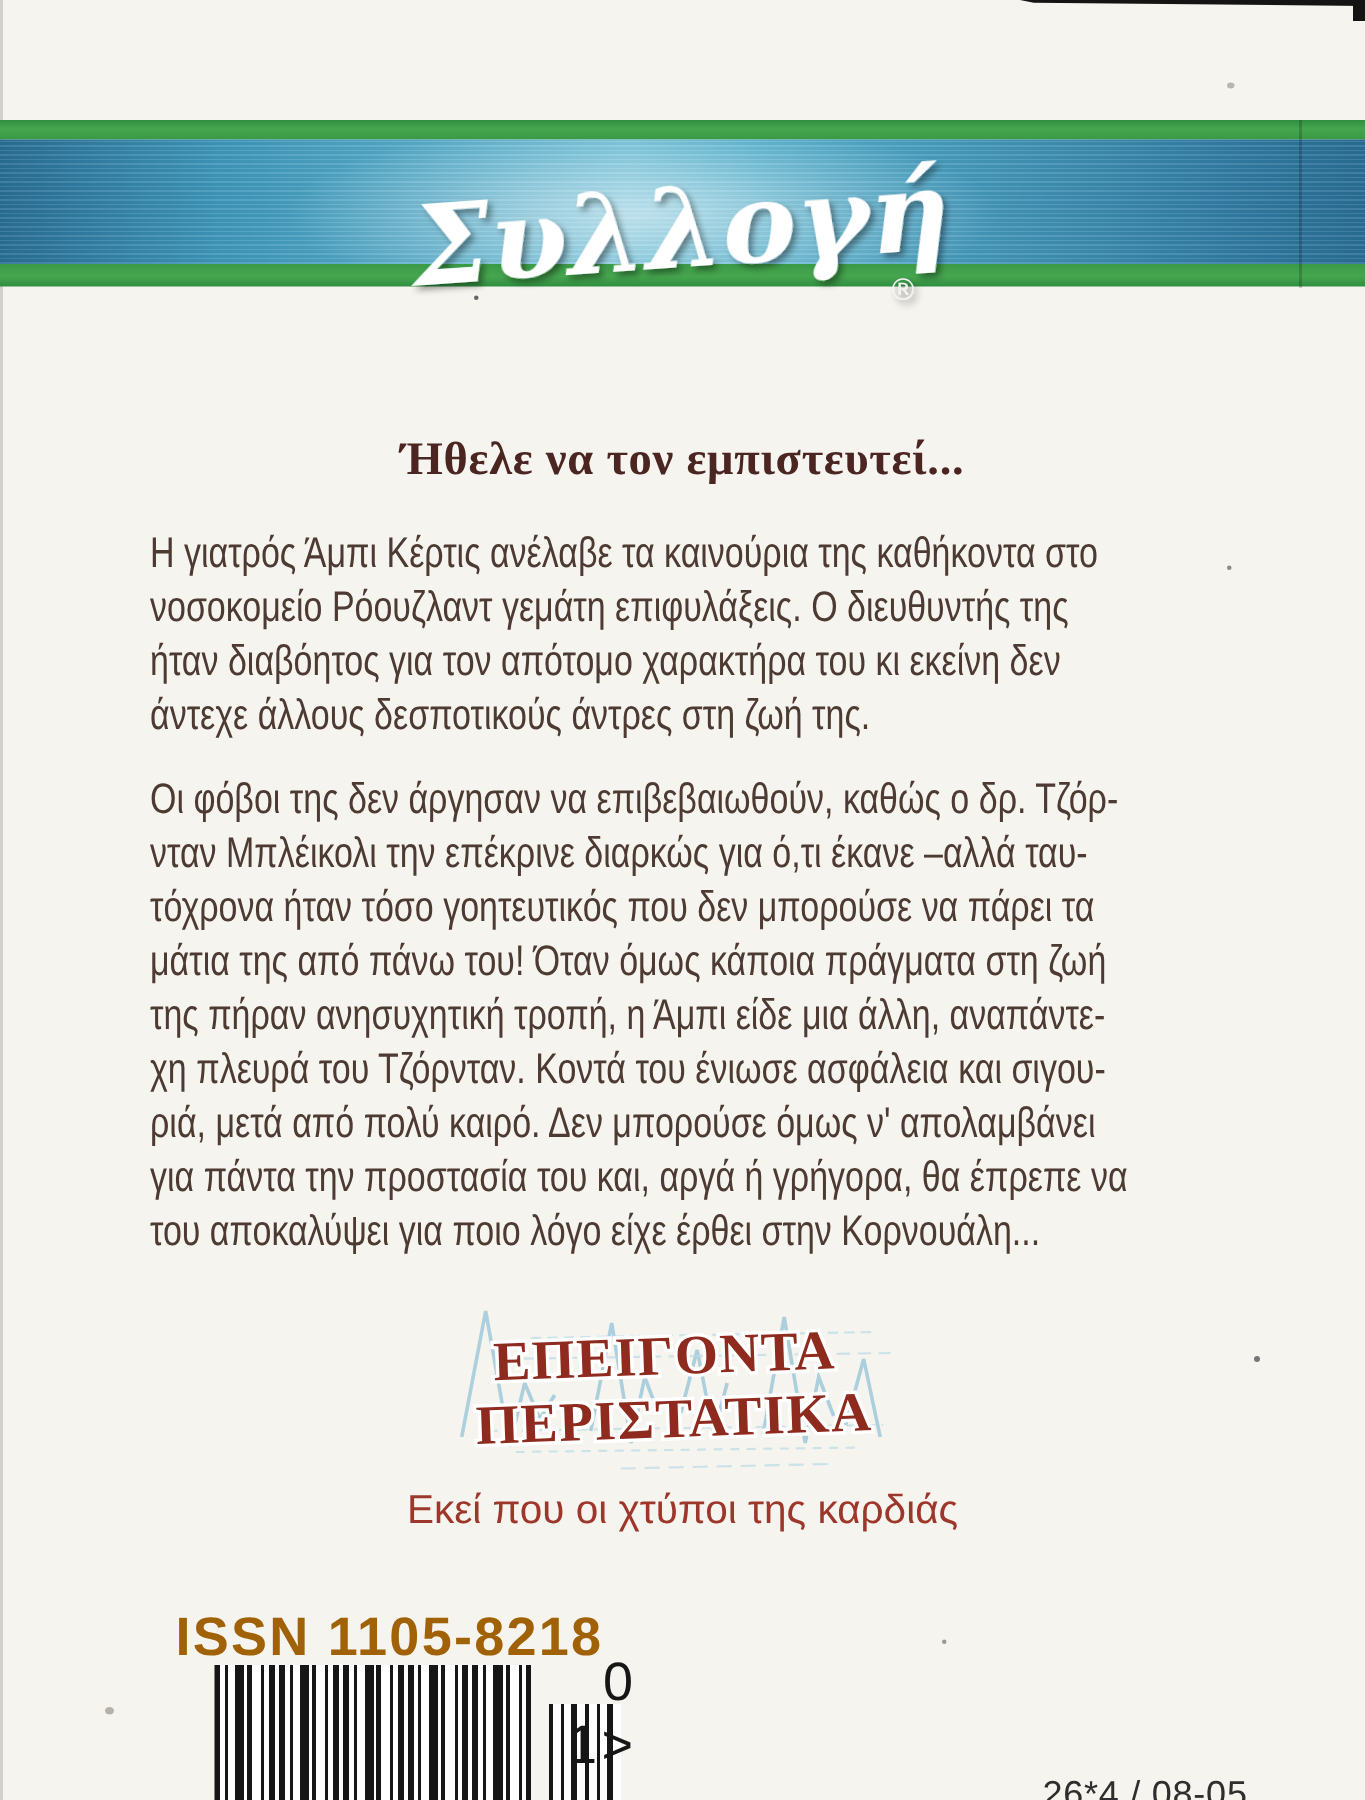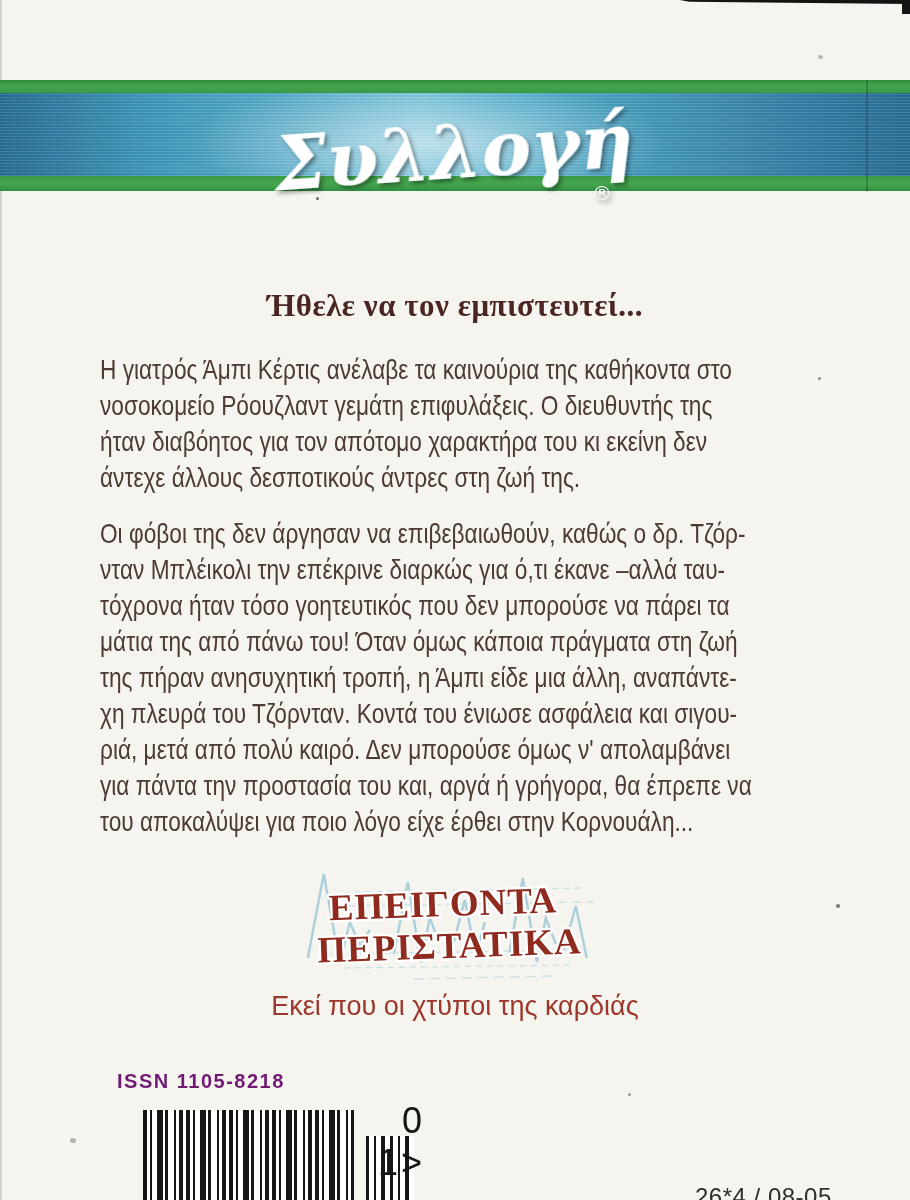--- a/index.html
+++ b/index.html
@@ -62,21 +62,21 @@
   
   .tagline {
     position: absolute; left: 0; top: 988px; width: 910px;
     text-align: center; 
     font-size: 27px; line-height: 36px;
   }
 
   
   .issn {
     position: absolute; left: 117px; top: 1070px;
-    font-size: 20px; font-weight: bold; letter-spacing: 1.5px; color: #701a75;
+    font-size: 36px; font-weight: bold; letter-spacing: 1.5px; color: #a16207;
   }
   .barcode-main {
     position: absolute; left: 143px; top: 1110px; width: 211px; height: 100px;
     background: repeating-linear-gradient(90deg,
       #161616 0px, #161616 4px,
       #ffffff 4px, #ffffff 7px,
       #161616 7px, #161616 9px,
       #ffffff 9px, #ffffff 14px,
       #161616 14px, #161616 20px,
       #ffffff 20px, #ffffff 22px,

